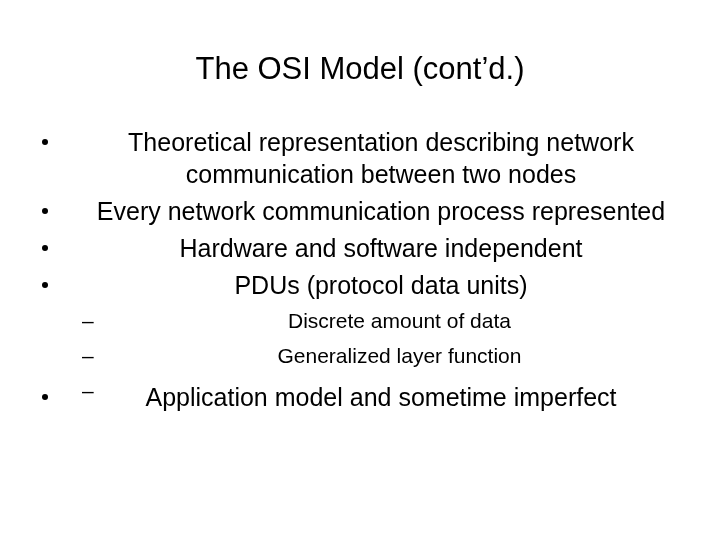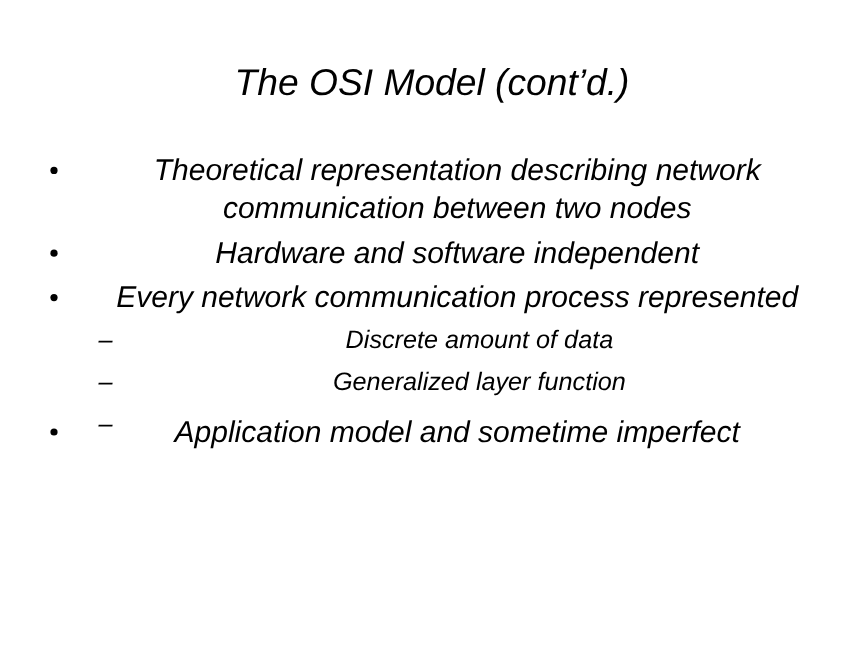--- a/index.html
+++ b/index.html
@@ -12,21 +12,20 @@
     background: #ffffff;
     font-family: "Liberation Sans", sans-serif;
     color: #000000;
     overflow: hidden;
   }
   .slide {
     position: relative;
     width: 720px;
     height: 439px;
     background: #ffffff;
-    font-style: italic;
   }
   .slide-title {
     position: absolute;
     left: 0;
     top: 50px;
     width: 720px;
     text-align: center;
     font-size: 31px;
     line-height: 38px;
     font-weight: 400;
@@ -104,28 +103,32 @@
   <div class="body-block">
     <ul class="level1">
 
       <li class="bullet-l1">
         <span class="marker-dot"></span>
         <span class="l1-text">Theoretical representation describing network communication between two nodes</span>
       </li>
 
       <li class="bullet-l1">
         <span class="marker-dot"></span>
+        <span class="l1-text">Every network communication process represented</span>
+      </li>
+
+      <li class="bullet-l1">
+        <span class="marker-dot"></span>
         <span class="l1-text">Hardware and software independent</span>
       </li>
 
       <li class="bullet-l1">
         <span class="marker-dot"></span>
-        <span class="l1-text">Every network communication process represented</span>
+        <span class="l1-text">PDUs (protocol data units)</span>
       </li>
-
 
       <ul class="level2">
         <li class="bullet-l2">
           <span class="marker-dash">–</span>
           <span class="l2-text">Discrete amount of data</span>
         </li>
         <li class="bullet-l2">
           <span class="marker-dash">–</span>
           <span class="l2-text">Generalized layer function</span>
         </li>

